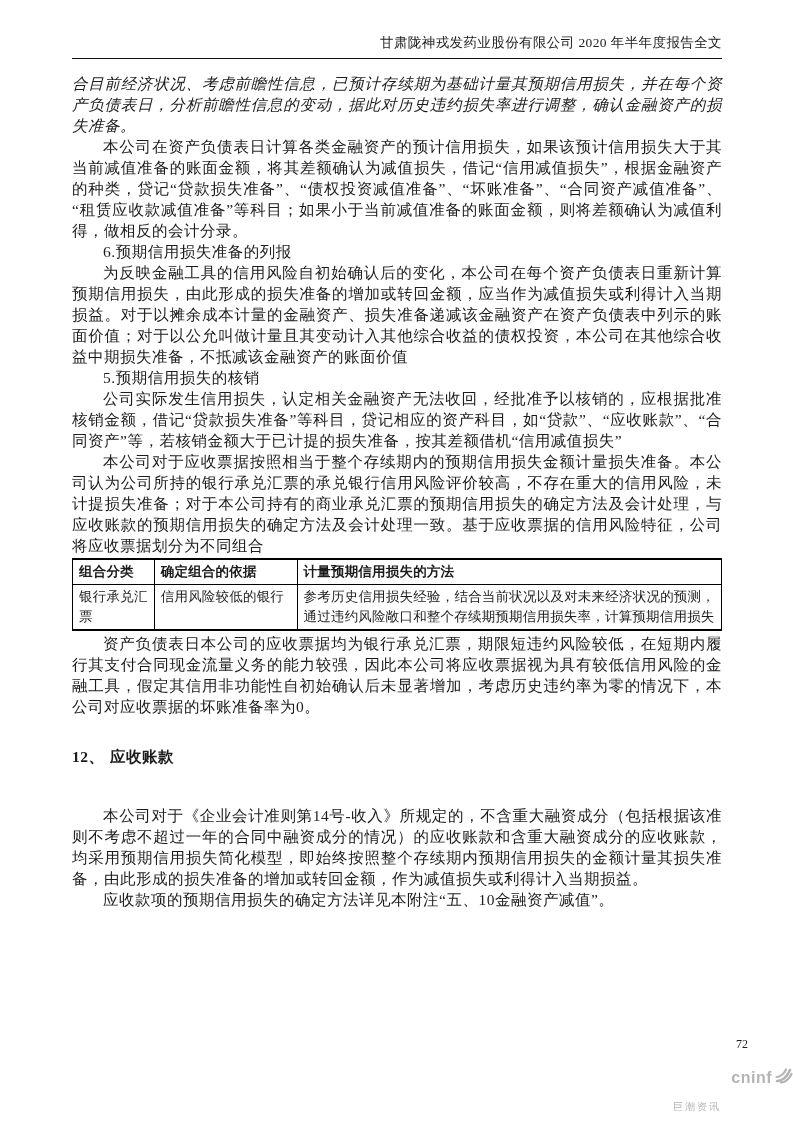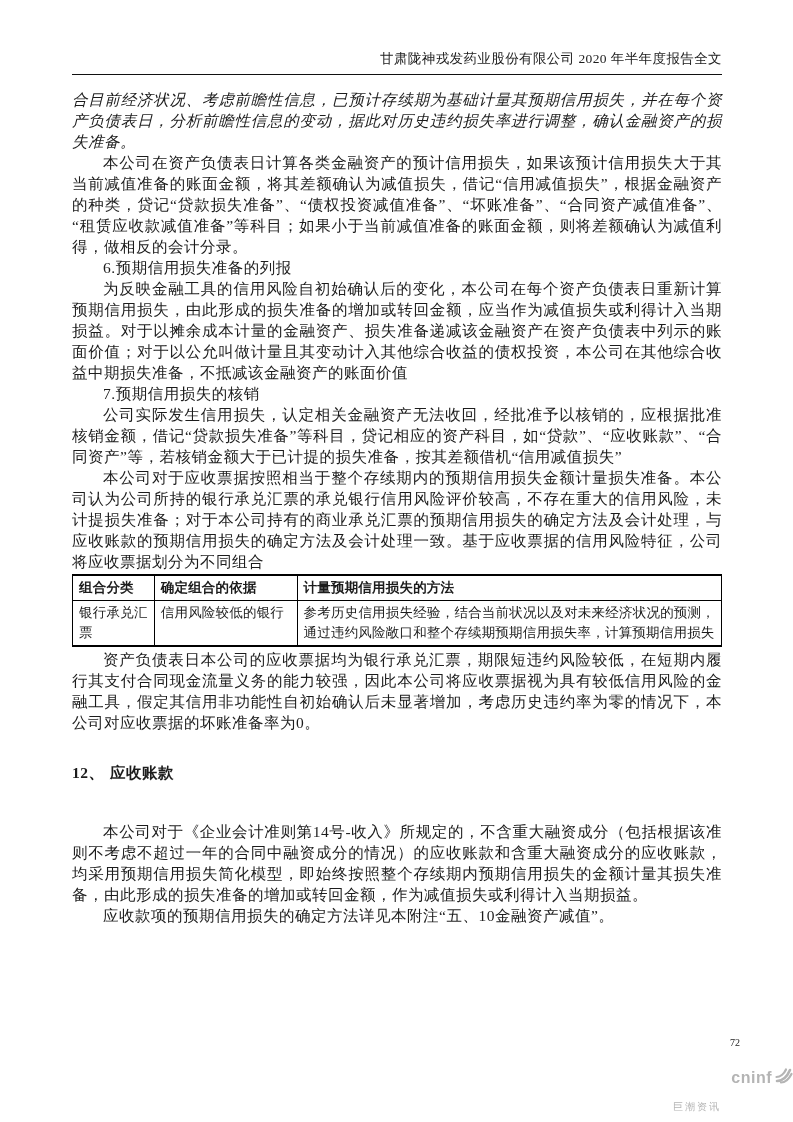--- a/index.html
+++ b/index.html
@@ -10,21 +10,21 @@
     height: 1122px;
     margin: 0 auto;
     background: #ffffff;
     font-family: "Liberation Serif", "DejaVu Serif", serif;
     color: #1c1c1c;
     overflow: hidden;
   }
   .content {
     position: absolute;
     left: 72px;
-    top: 50px;
+    top: 34px;
     width: 650px;
   }
   .doc-header {
     text-align: right;
     font-size: 13.5px;
     letter-spacing: 0.4px;
     padding-bottom: 6px;
     border-bottom: 1.6px solid #111;
   }
   .body-text {
@@ -67,23 +67,23 @@
     height: 24px;
     vertical-align: middle;
     margin-left: 22px;
   }
   table.grid .col1 { width: 12.6%; }
   table.grid .col2 { width: 22.0%; }
   table.grid .col3 { width: 65.4%; }
   td.method-cell { text-align: justify; line-height: 21px; padding-top: 3px; padding-bottom: 4px; }
   .page-number {
     position: absolute;
-    right: 53px;
+    right: 45px;
     top: 1037px;
-    font-size: 10px;
+    font-size: 12px;
     color: #222;
   }
   .cninfo {
     position: absolute;
     right: 0;
     top: 1068px;
     width: 120px;
     text-align: left;
     color: #b4b4b4;
     font-family: "Liberation Sans", "DejaVu Sans", sans-serif;
@@ -123,21 +123,21 @@
     </div>
 
     <div class="body-text">
       <p class="para noindent">合目前经济状况、考虑前瞻性信息，已预计存续期为基础计量其预期信用损失，并在每个资产负债表日，分析前瞻性信息的变动，据此对历史违约损失率进行调整，确认金融资产的损失准备。</p>
 
       <p class="para indent">本公司在资产负债表日计算各类金融资产的预计信用损失，如果该预计信用损失大于其当前减值准备的账面金额，将其差额确认为减值损失，借记“信用减值损失”，根据金融资产的种类，贷记“贷款损失准备”、“债权投资减值准备”、“坏账准备”、“合同资产减值准备”、“租赁应收款减值准备”等科目；如果小于当前减值准备的账面金额，则将差额确认为减值利得，做相反的会计分录。</p>
 
       <p class="para indent">6.预期信用损失准备的列报</p>
       <p class="para indent">为反映金融工具的信用风险自初始确认后的变化，本公司在每个资产负债表日重新计算预期信用损失，由此形成的损失准备的增加或转回金额，应当作为减值损失或利得计入当期损益。对于以摊余成本计量的金融资产、损失准备递减该金融资产在资产负债表中列示的账面价值；对于以公允叫做计量且其变动计入其他综合收益的债权投资，本公司在其他综合收益中期损失准备，不抵减该金融资产的账面价值</p>
 
-      <p class="para indent">7.预期信用损失的核销</p>
+      <p class="para indent">5.预期信用损失的核销</p>
       <p class="para indent">公司实际发生信用损失，认定相关金融资产无法收回，经批准予以核销的，应根据批准核销金额，借记“贷款损失准备”等科目，贷记相应的资产科目，如“贷款”、“应收账款”、“合同资产”等，若核销金额大于已计提的损失准备，按其差额借机“信用减值损失”</p>
 
 
       <p class="para indent">本公司对于应收票据按照相当于整个存续期内的预期信用损失金额计量损失准备。本公司认为公司所持的银行承兑汇票的承兑银行信用风险评价较高，不存在重大的信用风险，未计提损失准备；对于本公司持有的商业承兑汇票的预期信用损失的确定方法及会计处理，与应收账款的预期信用损失的确定方法及会计处理一致。基于应收票据的信用风险特征，公司将应收票据划分为不同组合</p>
 
       <table class="grid">
         <thead>
           <tr>
             <th class="col1">组合分类</th>
             <th class="col2">确定组合的依据</th>

